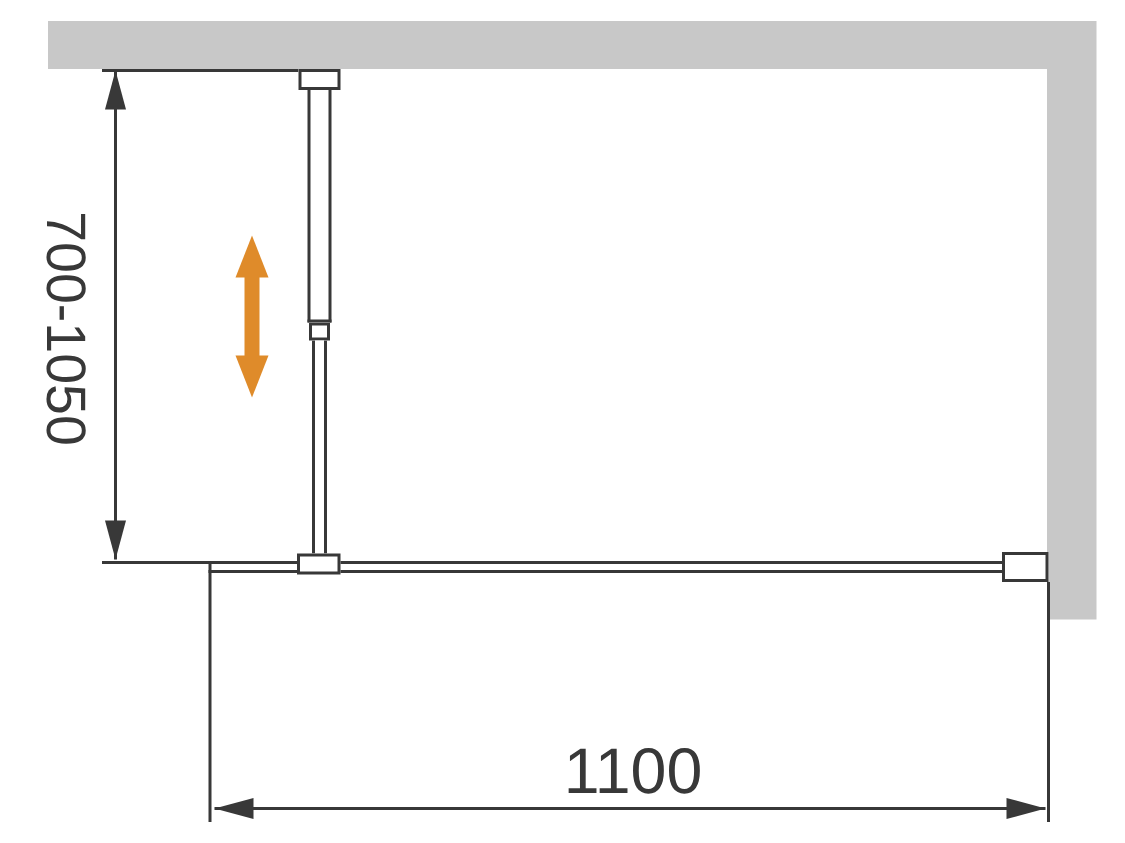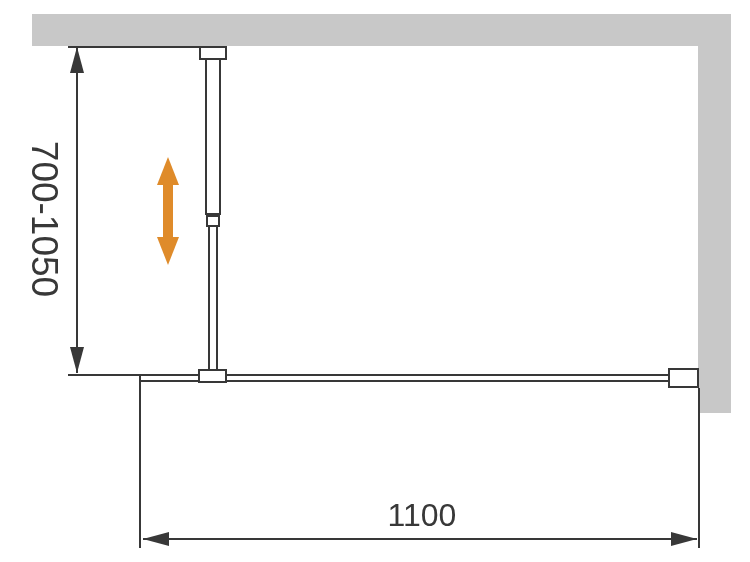--- a/index.html
+++ b/index.html
@@ -26,21 +26,21 @@
   .oshaft{position:absolute;background:var(--orange,#df8b2a);z-index:2;}
   .dim-label{
     position:absolute;color:var(--line,#383838);z-index:3;
     white-space:nowrap;line-height:1;
   }
   .dim-label-v{
     left:44px;top:219px;font-size:37px;
     transform:translate(-50%,-50%) rotate(90deg);
   }
   .dim-label-h{
-    left:422px;top:515px;font-size:32px;
+    left:422px;top:515px;font-size:43px;
     transform:translate(-50%,-50%);
   }
 </style>
 </head>
 <body>
 
 <div class="canvas">
 
   <div class="wall" style="left:32px;top:14px;width:699px;height:32px;"></div>
   <div class="wall" style="left:698px;top:46px;width:33px;height:367px;"></div>

